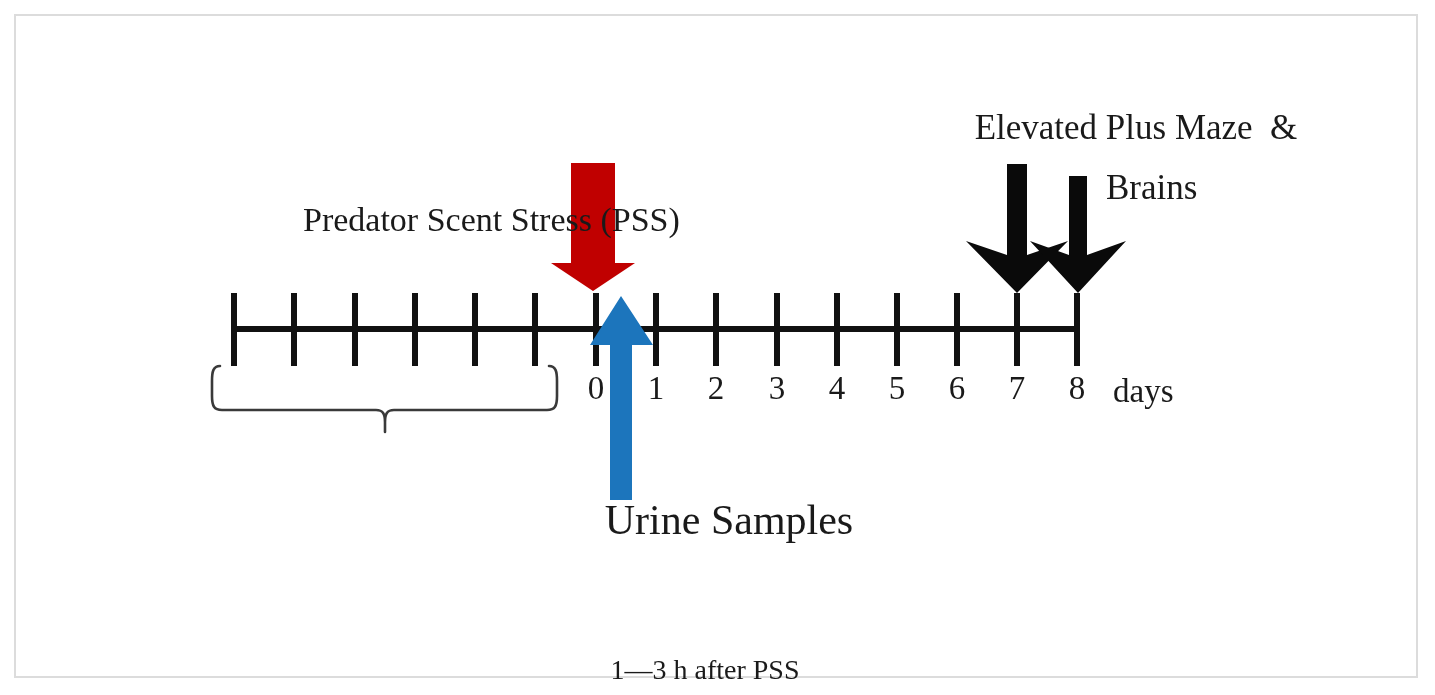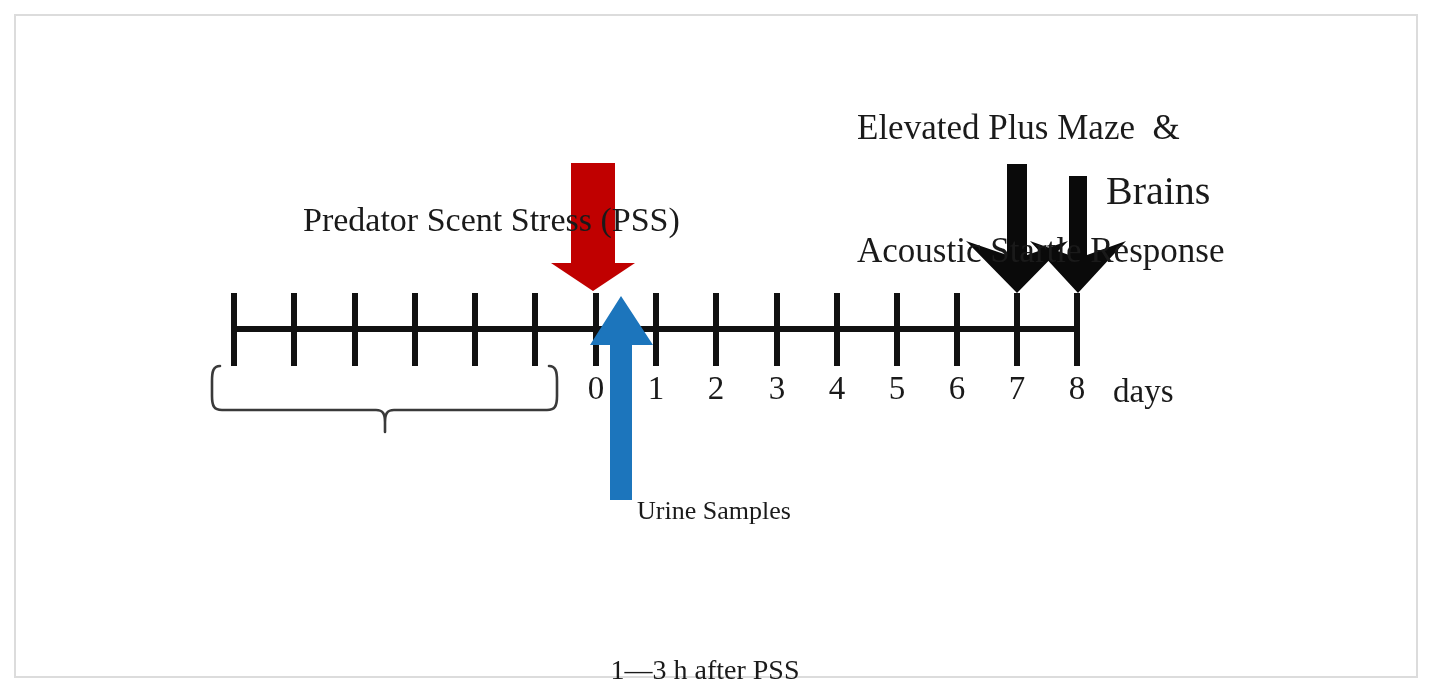--- a/index.html
+++ b/index.html
@@ -10,33 +10,33 @@
          border:2px solid #dcdcdc;background:#ffffff;box-sizing:border-box;}
 
   #stage{position:absolute;left:0;top:0;width:1435px;height:695px;}
 
   .txt{position:absolute;white-space:pre;line-height:1.18;}
 
   
   #pss-label{left:303px;top:120px;font-size:34px;text-align:left;}
 
   
-  #epm-label{left:857px;top:24px;font-size:35px;width:500px;}
+  #epm-label{left:886px;top:24px;font-size:35px;text-align:center;width:500px;}
 
   
-  #brains-label{left:1106px;top:167px;font-size:40px;}
+  #brains-label{left:1106px;top:167px;font-size:35px;}
 
   
   #days-label{left:1113px;top:372px;font-size:33px;text-align:right;}
 
   
   #hab-label{left:138px;top:417px;font-size:35px;text-align:center;width:500px;}
 
   
-  #urine-label{left:529px;top:496px;font-size:26px;text-align:center;width:370px;}
+  #urine-label{left:544px;top:496px;font-size:42px;text-align:center;width:370px;}
   #urine-sub{left:520px;top:565px;font-size:28px;text-align:center;width:370px;line-height:1.5;}
 
   
   .daynum{position:absolute;top:372px;font-size:33px;width:40px;
           text-align:center;line-height:1;}
 
   svg.layer{position:absolute;left:0;top:0;width:1435px;height:695px;overflow:visible;}
 </style>
 </head>
 <body>
@@ -89,21 +89,20 @@
              L 557 381
              C 557 372 556 366 549 366"></path>
   </svg>
 
   <div class="txt" id="pss-label">
     <div>Predator Scent Stress (PSS)</div>
   </div>
 
   <div class="txt" id="epm-label">
     <div>Elevated Plus Maze  &amp;</div>
-    <div>Acoustic Startle Response</div>
   </div>
 
   <div class="txt" id="brains-label">Brains</div>
 
   <div class="txt" id="days-label">days</div>
 
   <div class="txt" id="hab-label">
   </div>
 
   <div class="txt" id="urine-label">Urine Samples</div>

